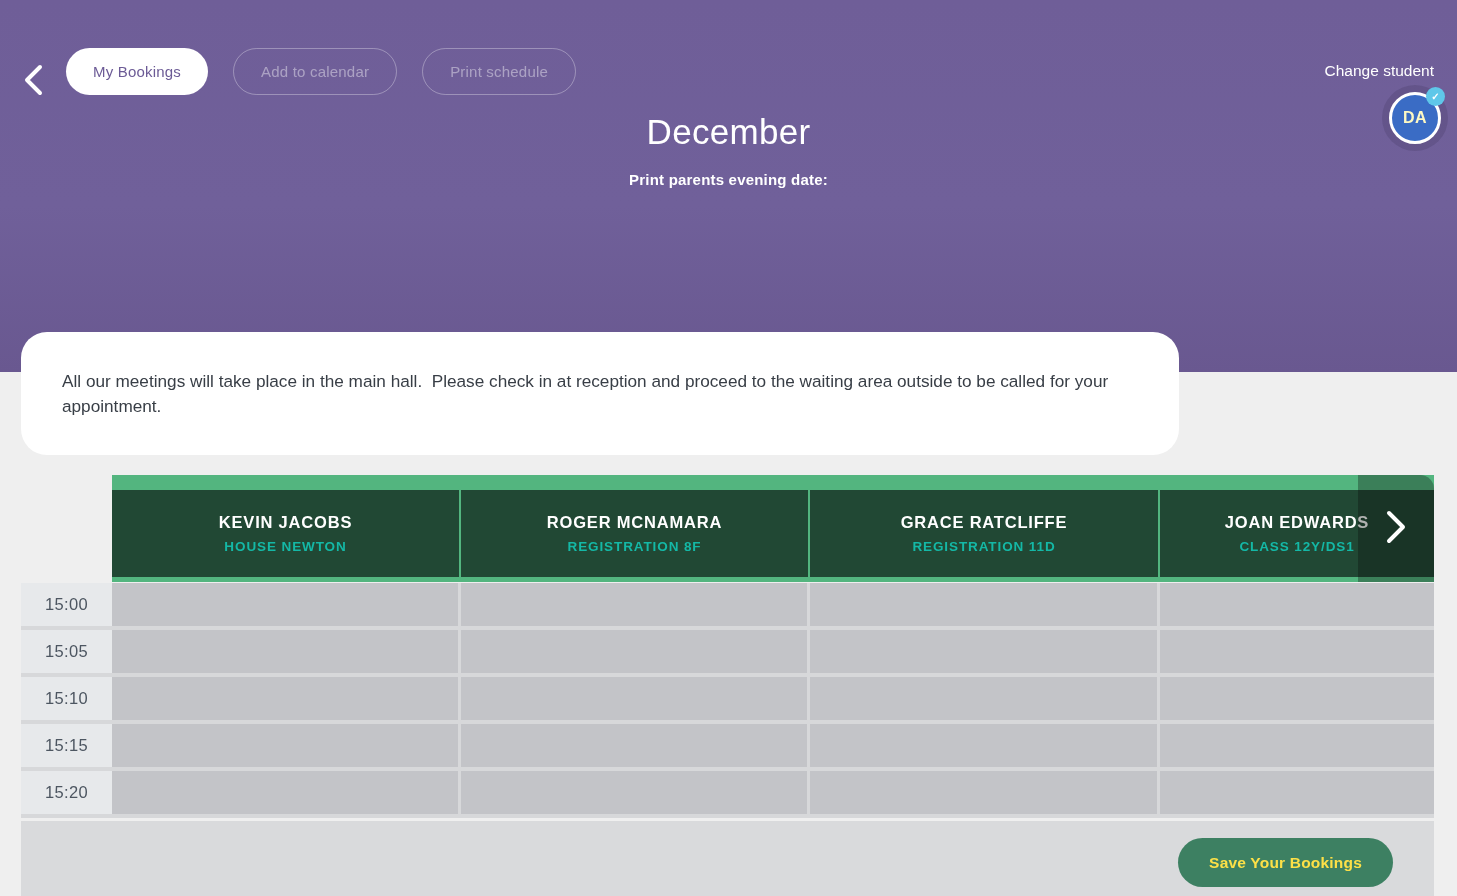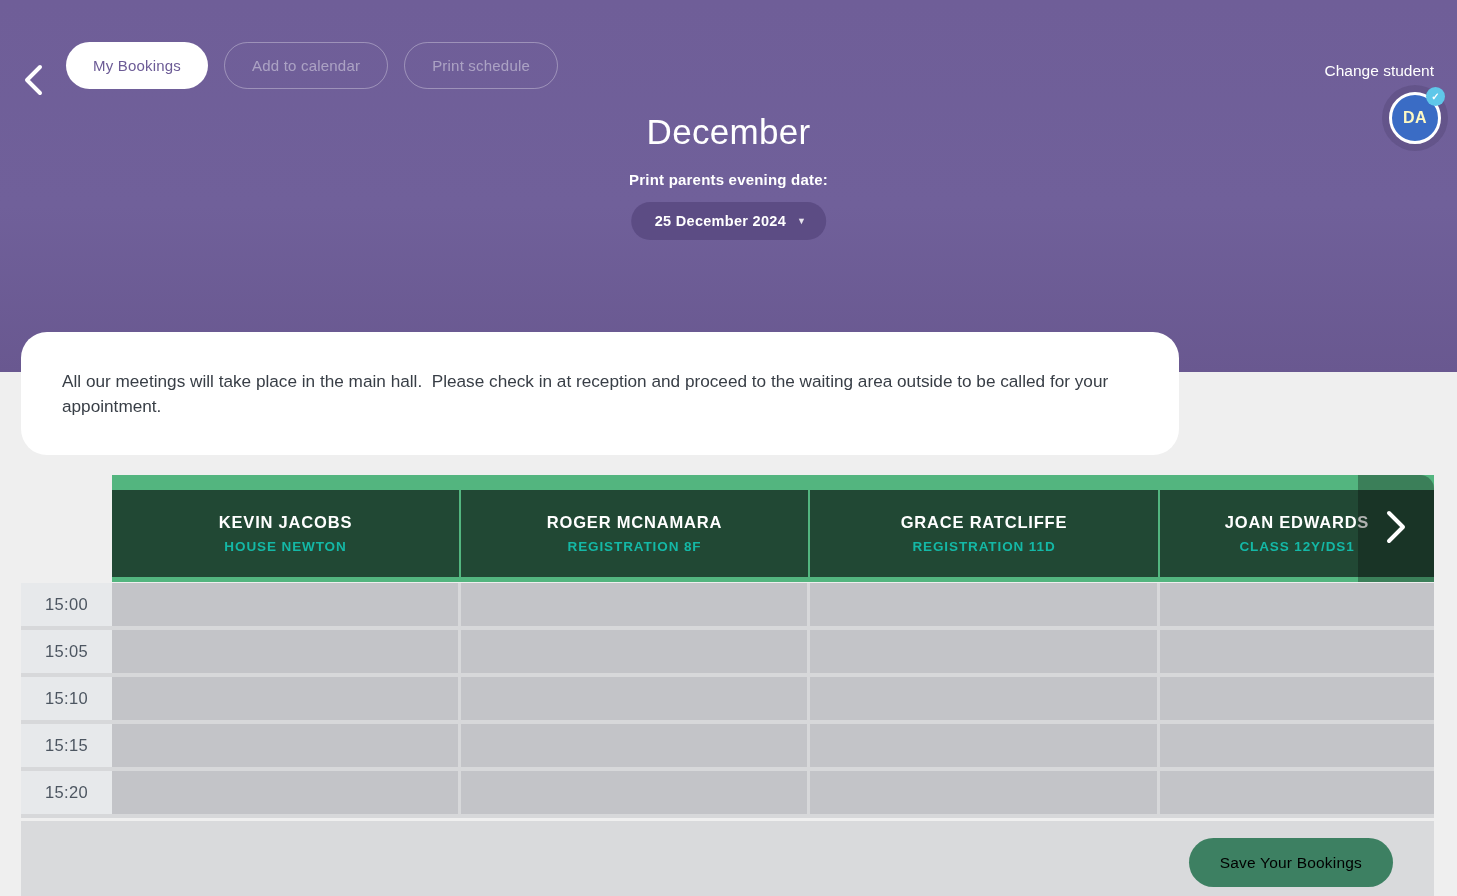--- a/index.html
+++ b/index.html
@@ -23,22 +23,22 @@
     width: 100%; height: 372px;
     background: linear-gradient(180deg, #6f5e98 0%, #70609a 55%, #695890 100%);
   }
   .back-btn {
     position: absolute; left: 20px; top: 64px;
     width: 26px; height: 34px;
     background: none; border: none; cursor: pointer;
     display: flex; align-items: center; justify-content: center;
   }
   .tab-group {
-    position: absolute; left: 66px; top: 42px;
-    display: flex; gap: 16px;
+    position: absolute; left: 66px; top: 48px;
+    display: flex; gap: 25px;
   }
   .pill {
     height: 47px;
     padding: 0 27px;
     border-radius: 23.5px;
     font-size: 15px;
     font-family: "Liberation Sans", sans-serif;
     display: inline-flex; align-items: center;
     cursor: pointer;
     letter-spacing: 0.2px;
@@ -170,22 +170,22 @@
   
   .table-footer {
     position: absolute; left: 21px; top: 821px;
     width: 1413px; height: 75px;
     background: #d9dadc;
   }
   .save-btn {
     position: absolute; right: 41px; top: 17px;
     height: 49px; padding: 0 31px;
     border-radius: 24.5px; border: none;
-    background: #3d8062; color: #000000;
-    font-size: 15.5px; font-weight: 400; letter-spacing: 0.2px;
+    background: #3d8062; color: #fde047;
+    font-size: 15.5px; font-weight: 700; letter-spacing: 0.2px;
     font-family: "Liberation Sans", sans-serif;
     cursor: pointer;
   }
 </style>
 </head>
 <body>
 
 <div id="app">
 
   <div class="hero">
@@ -211,24 +211,20 @@
         <span>DA</span>
       </div>
       <div class="avatar-badge">
         <span>✓</span>
       </div>
     </div>
 
     <div class="hero-title">December</div>
     <div class="hero-sub">Print parents evening date:</div>
 
-    <button class="date-pill">
-      <span>25 December 2024</span>
-      <span class="caret">▼</span>
-    </button>
   </div>
 
   <div class="notice-card">
     <div class="notice-text">All our meetings will take place in the main hall.  Please check in at reception and proceed to the waiting area outside to be called for your appointment.</div>
   </div>
 
   <div class="schedule">
 
     <div class="teacher-header" id="teacher-header">
 

